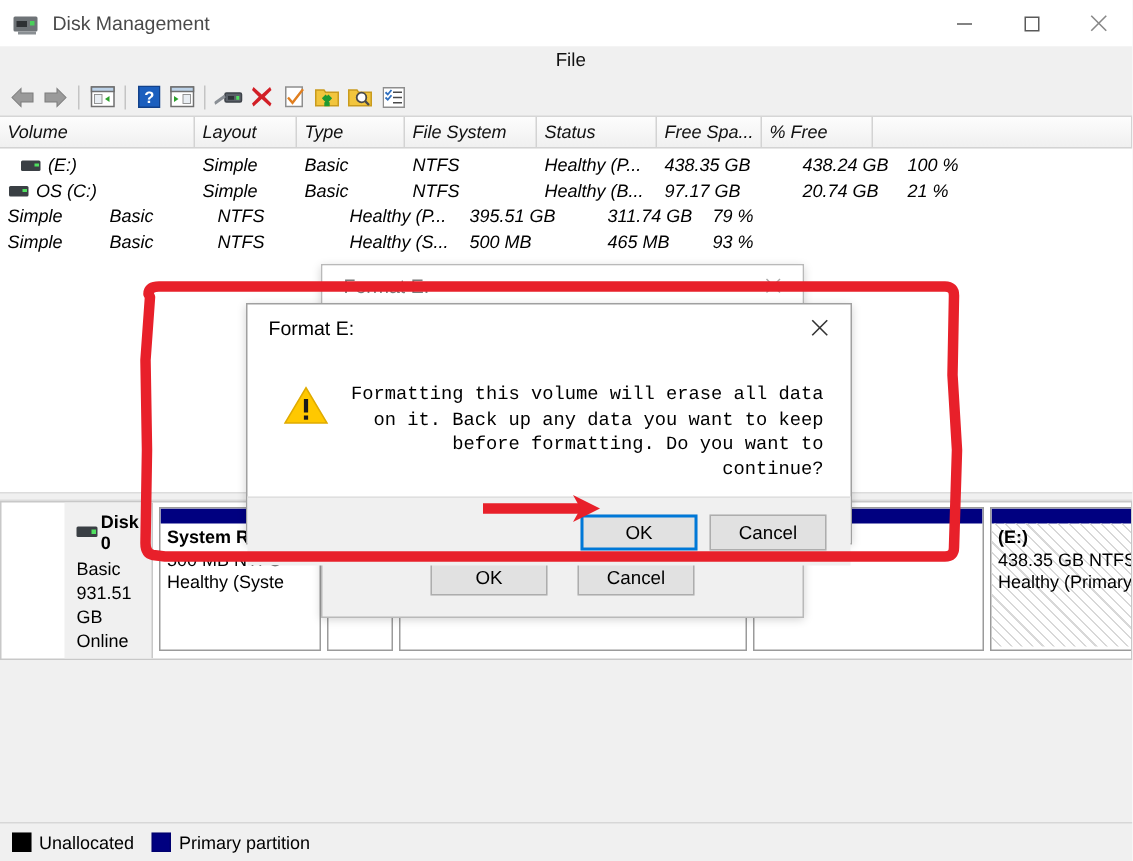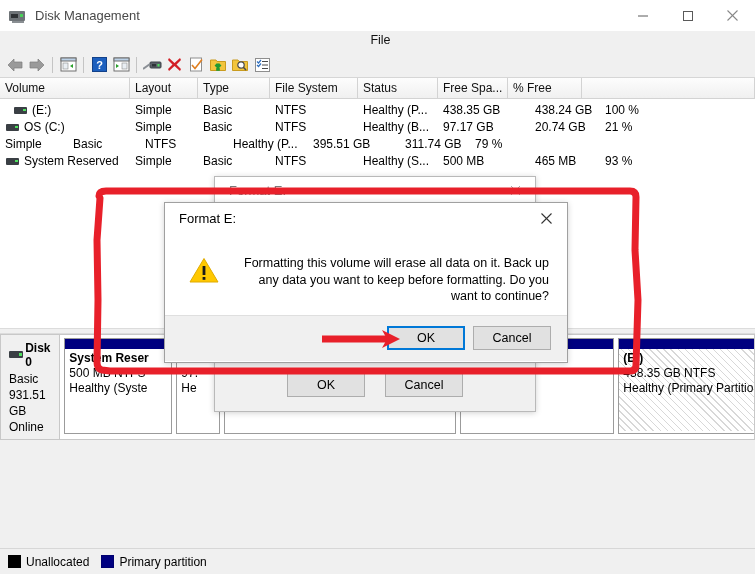--- a/index.html
+++ b/index.html
@@ -73,20 +73,21 @@
   .tb-btn {
     width: 22px; height: 22px; display: flex; align-items: center; justify-content: center;
     position: relative;
   }
   .tb-sep { width: 1px; height: 16px; background: #c4c4c4; margin: 0 4px; }
 
   
   .listview {
     position: absolute; left: 0; top: 78px; width: 755px; height: 250px;
     background: #ffffff;
+    font-style: italic;
   }
   .lv-header {
     display: flex; height: 21px; background: #f5f5f5;
     border-bottom: 1px solid #d3d3d3;
   }
   .lv-th {
     font-size: 12px; color: #111; padding-left: 5px; line-height: 20px;
     border-right: 1px solid #d3d3d3;
     background: linear-gradient(to bottom,#fdfdfd,#f0f0f0);
     overflow: hidden; white-space: nowrap;
@@ -114,21 +115,21 @@
     background: #f0f0f0; border-top: 1px solid #dcdcdc; border-bottom: 1px solid #dcdcdc;
   }
 
   
   .diskpane {
     position: absolute; left: 0; top: 334px; width: 755px; height: 106px;
     background: #ffffff;
     border: 1px solid #c8c8c8;
     overflow: hidden;
   }
-  .disk-row { display: flex; height: 104px; }
+  .disk-row { display: flex; height: 104px; padding-left: 42px; }
   .disk-info {
     width: 100px; height: 104px; background: #f0f0f0;
     border-right: 1px solid #c8c8c8; padding: 6px 6px 0 8px;
   }
   .disk-title { display: flex; align-items: center; margin-bottom: 2px; }
   .disk-title .dg2 { width: 14px; height: 8px; position: relative; margin-right: 5px; }
   .disk-title .dg2 .b { position:absolute; left:0; top:0; width:14px; height:7px; background:#3a3f44; border-radius:1px;}
   .disk-title .dg2 .l { position:absolute; left:10px; top:2px; width:2.5px; height:2.5px; background:#4fe05f;}
   .disk-title span { font-size: 12px; font-weight: bold; color: #000; }
   .disk-meta { font-size: 12px; color: #000; line-height: 16px; }
@@ -167,21 +168,21 @@
   .dlg-title {
     height: 30px; display: flex; align-items: center;
     font-size: 13px; color: #000; padding-left: 14px;
   }
   .dlg-close {
     margin-left: auto; width: 42px; height: 30px;
     display: flex; align-items: center; justify-content: center; color: #333;
   }
   .dlg-body { padding: 14px 18px 10px 18px; display: flex; }
   .warn-icon { flex: 0 0 auto; margin: 10px 14px 0 6px; }
-  .dlg-msg { font-size: 12.5px; color: #000; line-height: 16.5px; padding-top: 8px; }
+  .dlg-msg { font-size: 12.5px; color: #000; line-height: 16.5px; padding-top: 8px; font-family: Liberation Mono, monospace; }
   .dlg-footer {
     background: #f0f0f0; border-top: 1px solid #dfdfdf;
     height: 46px; display: flex; align-items: center; justify-content: flex-end;
     padding-right: 16px;
   }
   .dlg-btn {
     min-width: 78px; height: 24px; margin-left: 8px;
     background: #e1e1e1; border: 1px solid #adadad;
     font-size: 12.5px; color: #000; display: flex; align-items: center; justify-content: center;
   }
@@ -378,27 +379,20 @@
       <div class="lv-td" style="width:68px">Simple</div>
       <div class="lv-td" style="width:72px">Basic</div>
       <div class="lv-td" style="width:88px">NTFS</div>
       <div class="lv-td" style="width:80px">Healthy (P...</div>
       <div class="lv-td" style="width:92px">395.51 GB</div>
       <div class="lv-td" style="width:70px">311.74 GB</div>
       <div class="lv-td" style="width:74px">79 %</div>
     </div>
 
     <div class="lv-row">
-      <div class="lv-td vol-cell" style="width:130px">
-        <span class="drive-glyph">
-            <span class="dg-body"></span>
-            <span class="dg-led"></span>
-          </span>
-        <span>System Reserved</span>
-      </div>
       <div class="lv-td" style="width:68px">Simple</div>
       <div class="lv-td" style="width:72px">Basic</div>
       <div class="lv-td" style="width:88px">NTFS</div>
       <div class="lv-td" style="width:80px">Healthy (S...</div>
       <div class="lv-td" style="width:92px">500 MB</div>
       <div class="lv-td" style="width:70px">465 MB</div>
       <div class="lv-td" style="width:74px">93 %</div>
     </div>
   </div>
 

